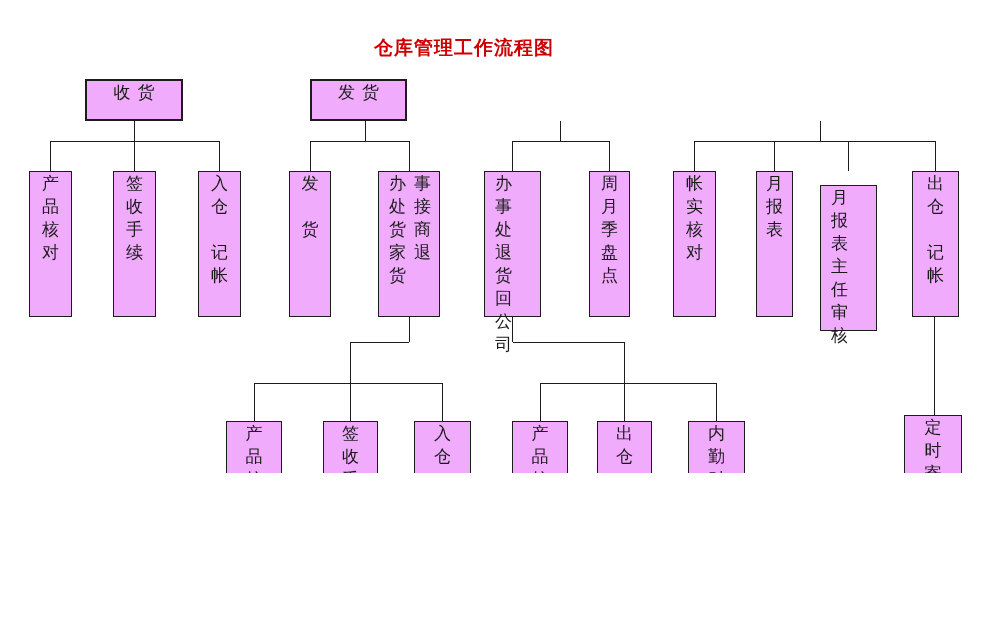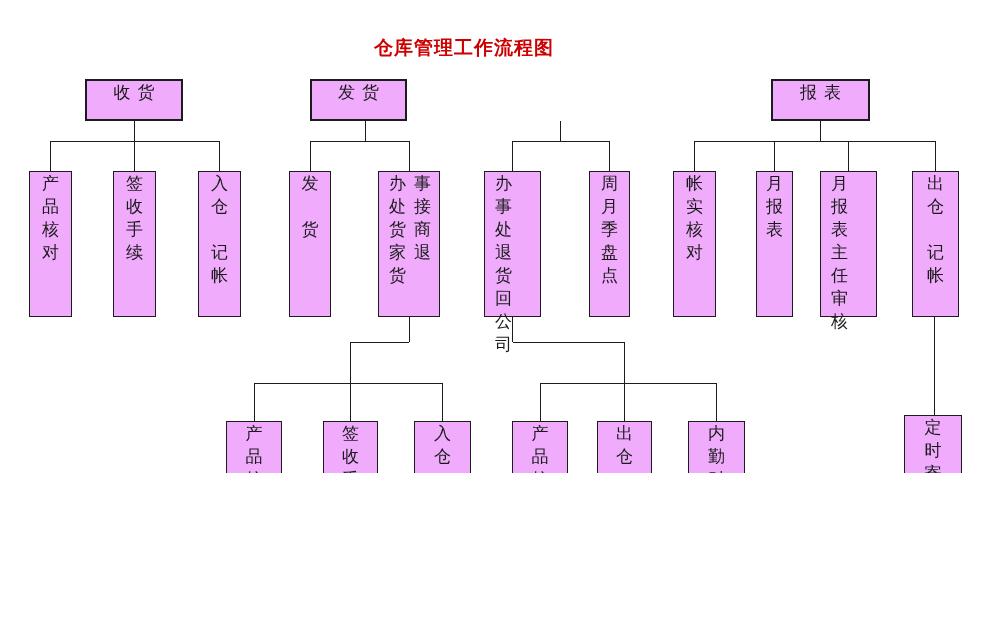--- a/index.html
+++ b/index.html
@@ -43,23 +43,20 @@
       M934 317 V415"></path>
   </svg>
 
   <div class="page-title">仓库管理工作流程图</div>
 
   <div class="box top-box" style="left:85px;top:79px;width:98px;height:42px;">
     <span class="lbl">收货</span>
   </div>
   <div class="box top-box" style="left:310px;top:79px;width:97px;height:42px;">
     <span class="lbl">发货</span>
-  </div>
-  <div class="box top-box" style="left:771px;top:79px;width:99px;height:42px;">
-    <span class="lbl">报表</span>
   </div>
 
   <div class="box v" style="left:29px;top:171px;width:43px;height:146px;">
     <span class="lbl">产
 品
 核
 对</span>
   </div>
   <div class="box v" style="left:113px;top:171px;width:43px;height:146px;">
     <span class="lbl">签
@@ -106,21 +103,21 @@
     <span class="lbl">帐
 实
 核
 对</span>
   </div>
   <div class="box v" style="left:756px;top:171px;width:37px;height:146px;">
     <span class="lbl">月
 报
 表</span>
   </div>
-  <div class="box w2" style="left:820px;top:171px;width:57px;height:146px;">
+  <div class="box w2" style="left:820px;top:185px;width:57px;height:146px;">
     <span class="lbl">月报
 表主
 任审
 核</span>
   </div>
   <div class="box v" style="left:912px;top:171px;width:47px;height:146px;">
     <span class="lbl">出
 仓
 
 记

